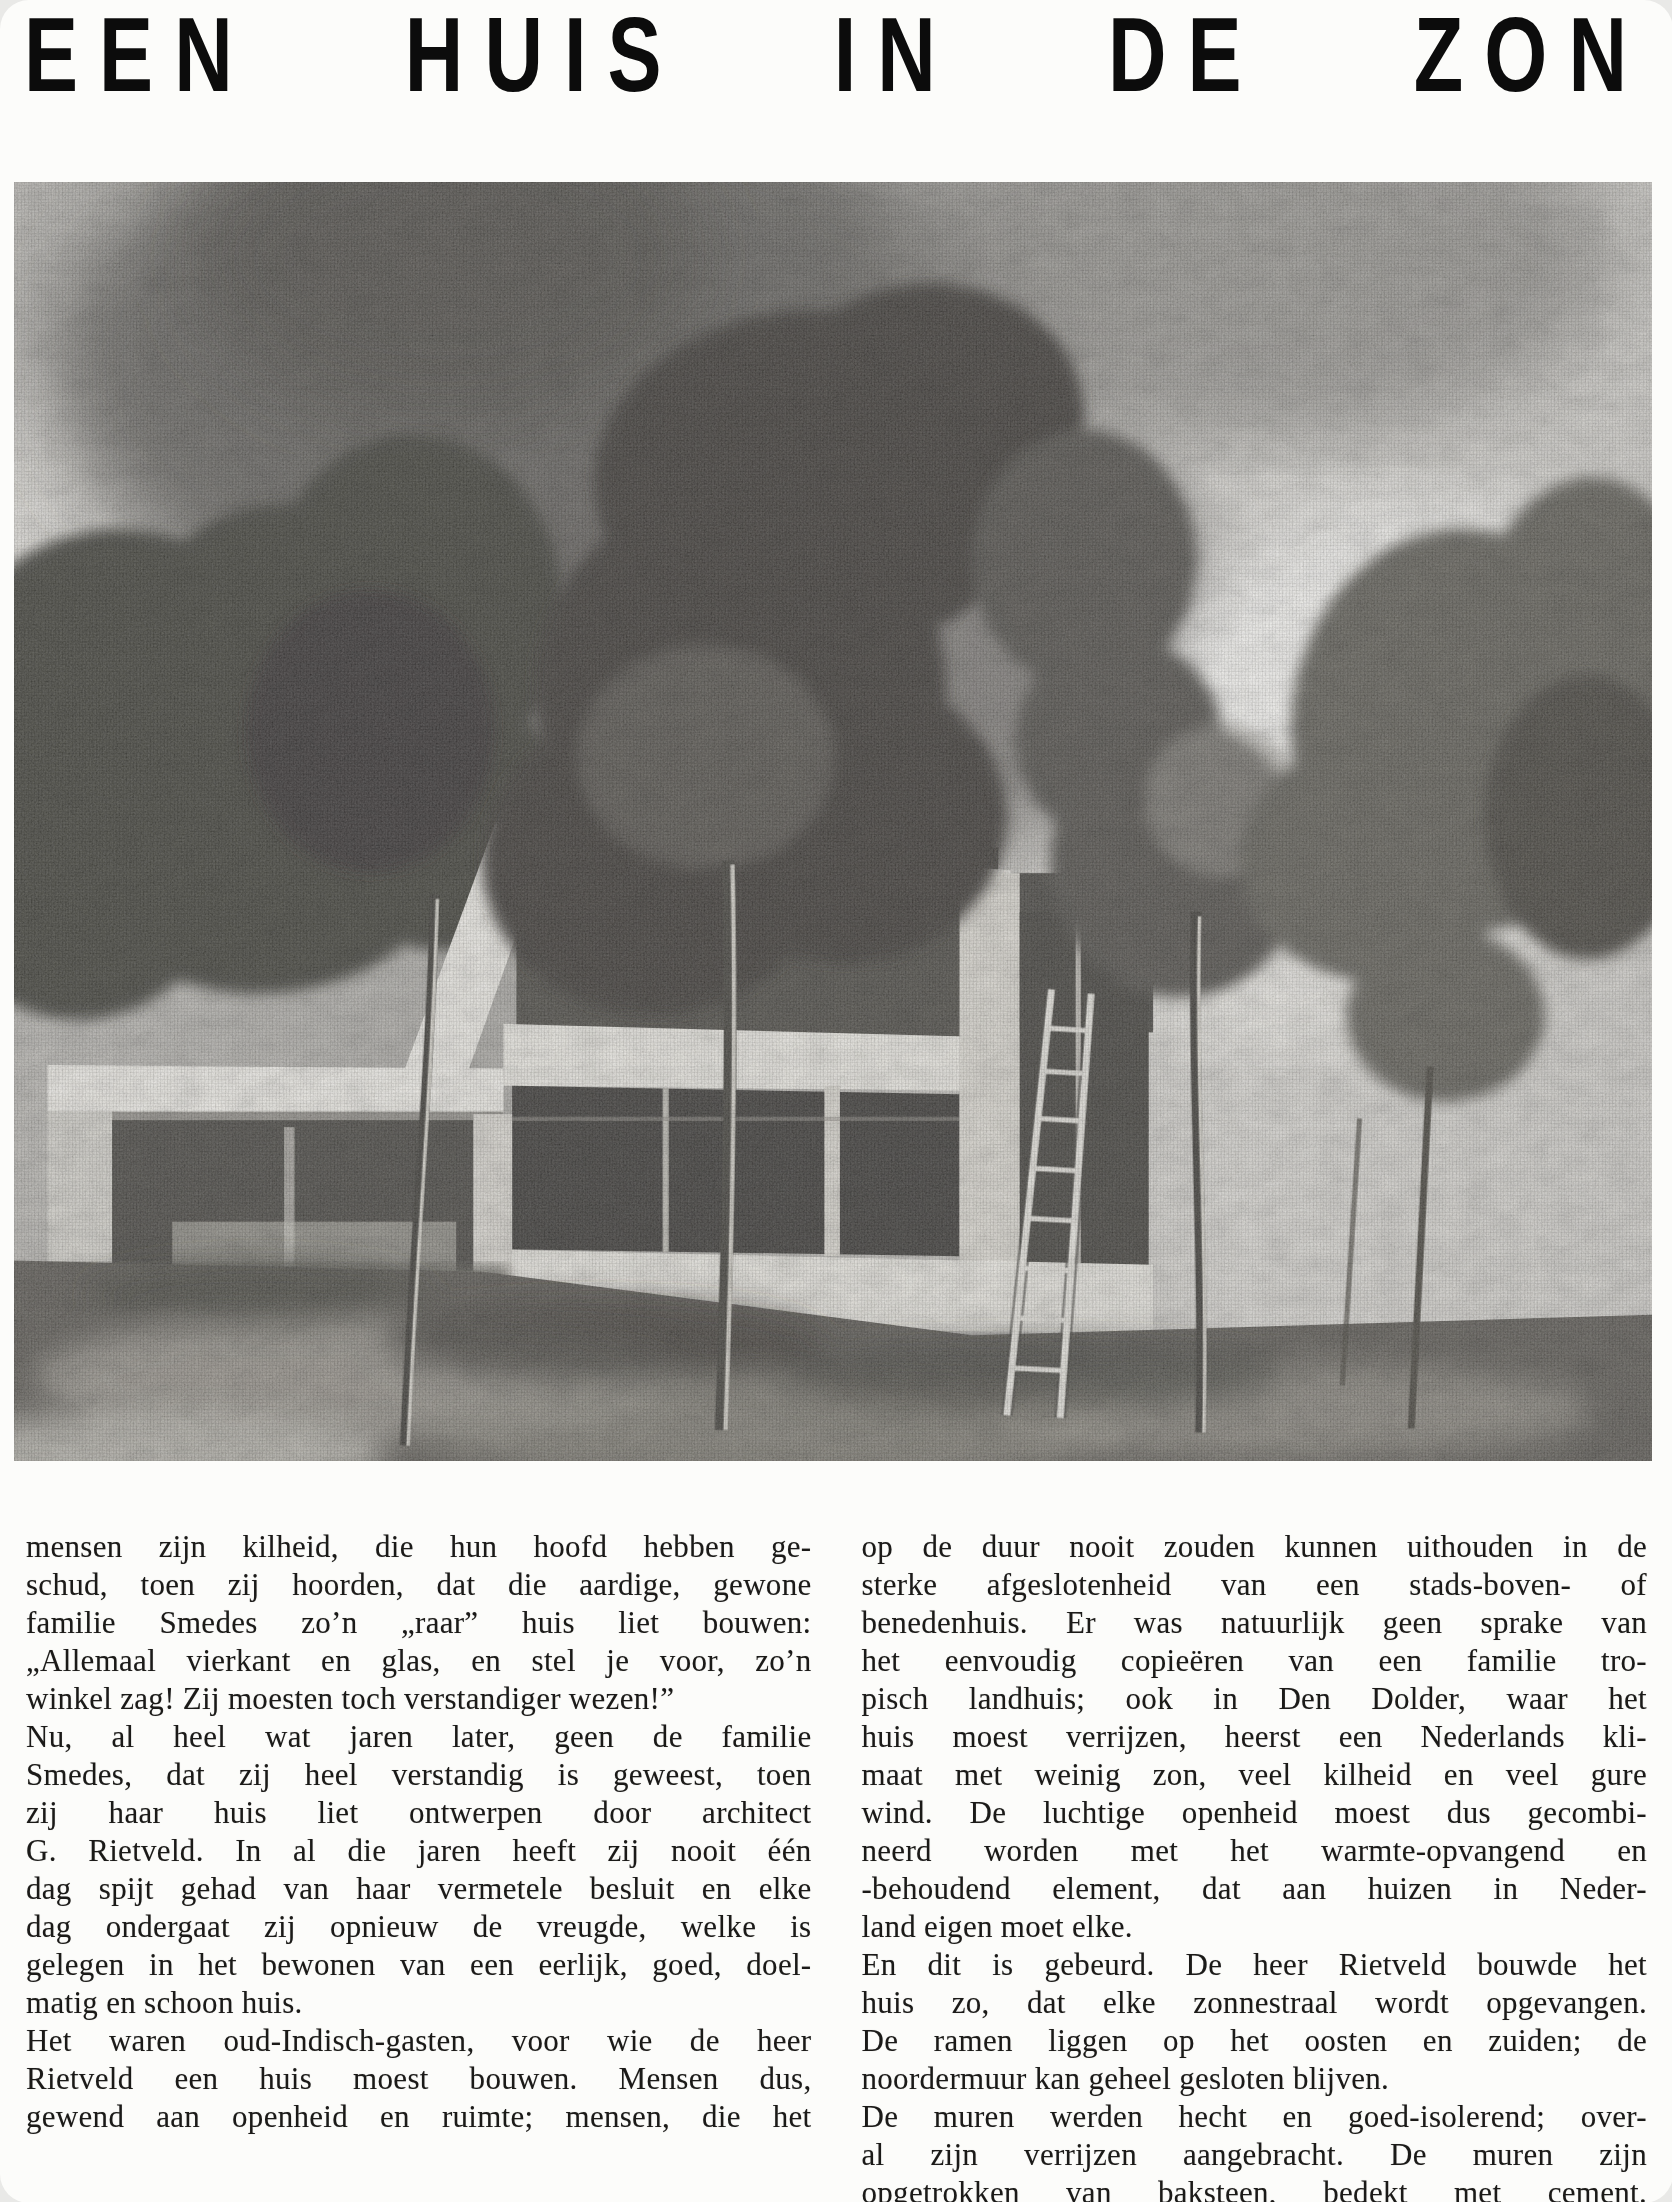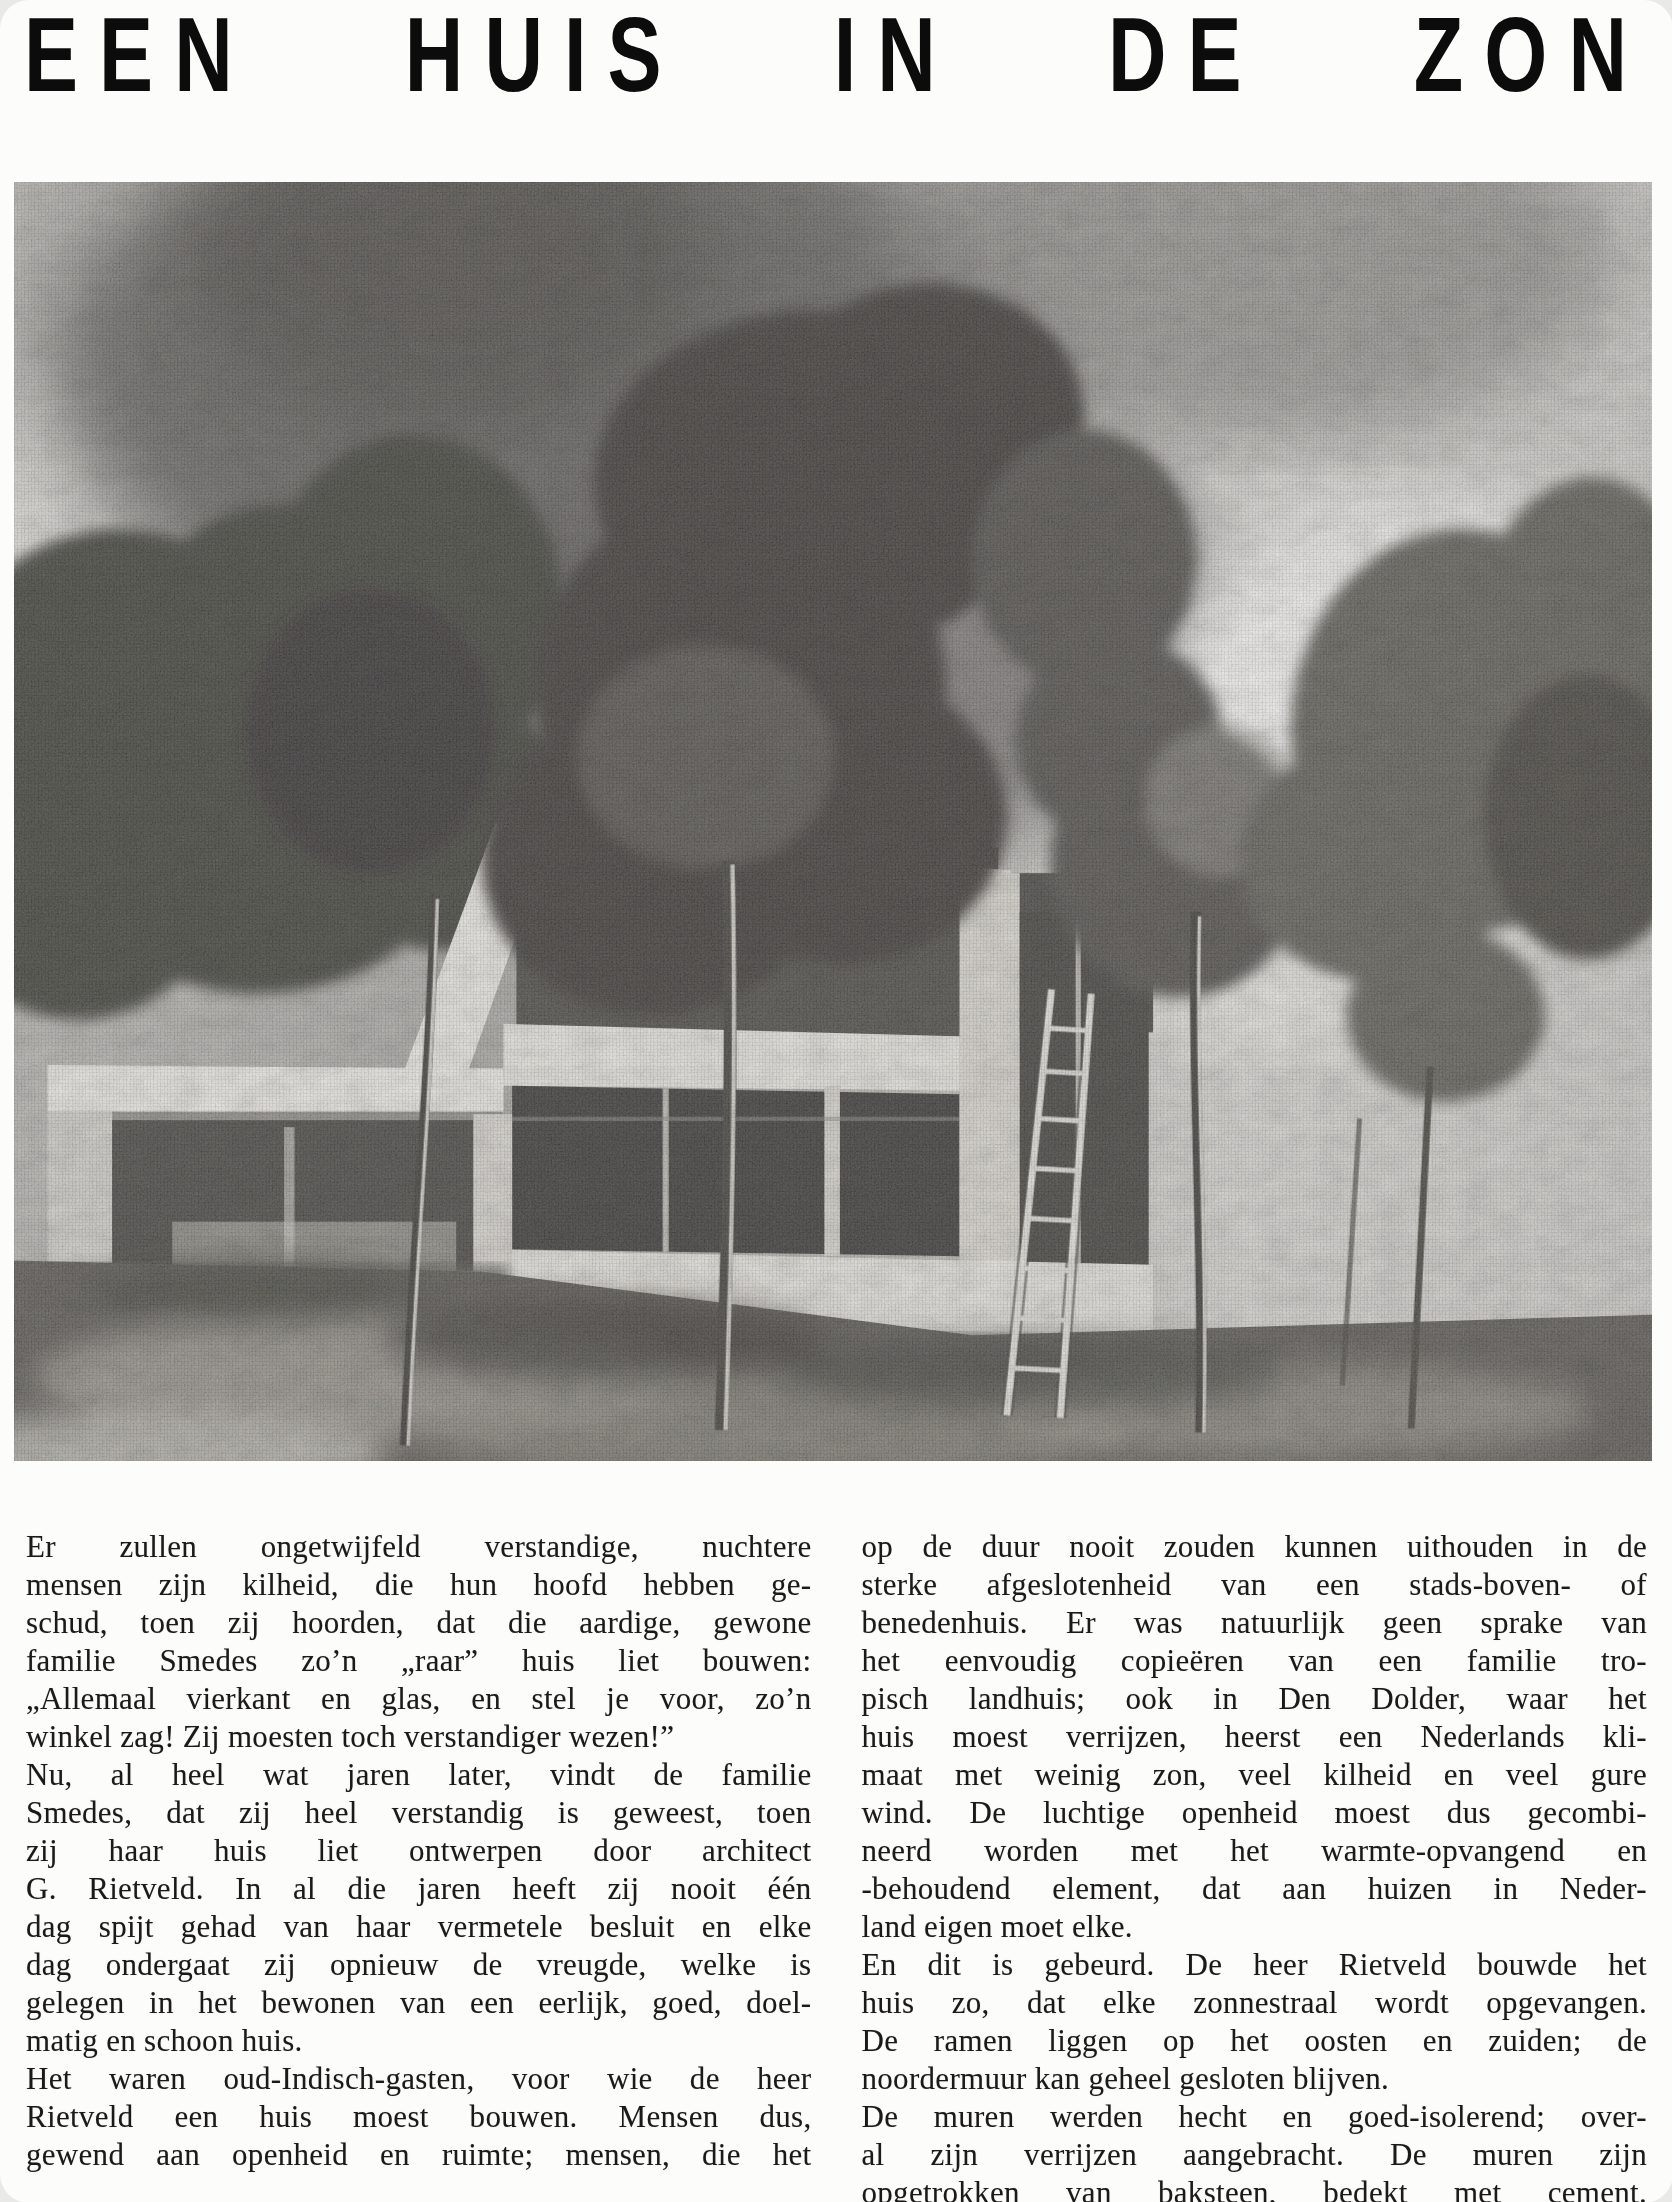--- a/index.html
+++ b/index.html
@@ -197,29 +197,28 @@
       <rect x="16" y="212" width="1904" height="1486" filter="url(#grainB)" style="mix-blend-mode:multiply" opacity="0.28"></rect>
       <rect x="16" y="212" width="1904" height="1486" filter="url(#grainA)" style="mix-blend-mode:multiply" opacity="0.34"></rect>
       <rect x="16" y="212" width="1904" height="1486" filter="url(#grainA)" style="mix-blend-mode:screen" opacity="0.30"></rect>
     </svg>
     <div class="halftone"></div>
   </div>
 
   <div class="cols">
     <div class="col">
         <div class="para">
-          <div class="line">Er zullen ongetwijfeld verstandige, nuchtere</div>
           <div class="line">mensen zijn kilheid, die hun hoofd hebben ge-</div>
           <div class="line">schud, toen zij hoorden, dat die aardige, gewone</div>
           <div class="line">familie Smedes zo’n „raar” huis liet bouwen:</div>
           <div class="line">„Allemaal vierkant en glas, en stel je voor, zo’n</div>
           <div class="line">winkel zag! Zij moesten toch verstandiger wezen!”</div>
         </div>
         <div class="para">
-          <div class="line">Nu, al heel wat jaren later, vindt de familie</div>
+          <div class="line">Nu, al heel wat jaren later, geen de familie</div>
           <div class="line">Smedes, dat zij heel verstandig is geweest, toen</div>
           <div class="line">zij haar huis liet ontwerpen door architect</div>
           <div class="line">G. Rietveld. In al die jaren heeft zij nooit één</div>
           <div class="line">dag spijt gehad van haar vermetele besluit en elke</div>
           <div class="line">dag ondergaat zij opnieuw de vreugde, welke is</div>
           <div class="line">gelegen in het bewonen van een eerlijk, goed, doel-</div>
           <div class="line">matig en schoon huis.</div>
         </div>
         <div class="para continues">
           <div class="line">Het waren oud-Indisch-gasten, voor wie de heer</div>

